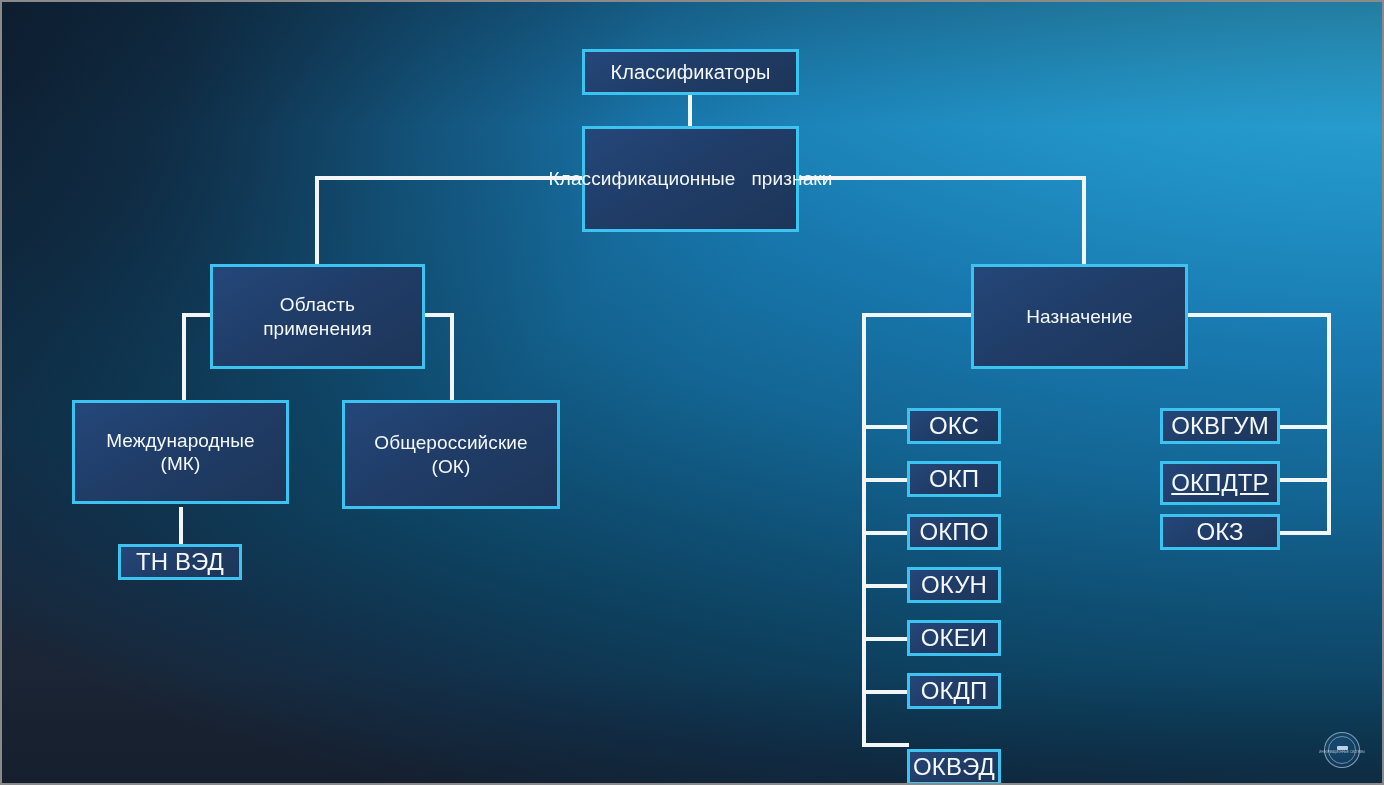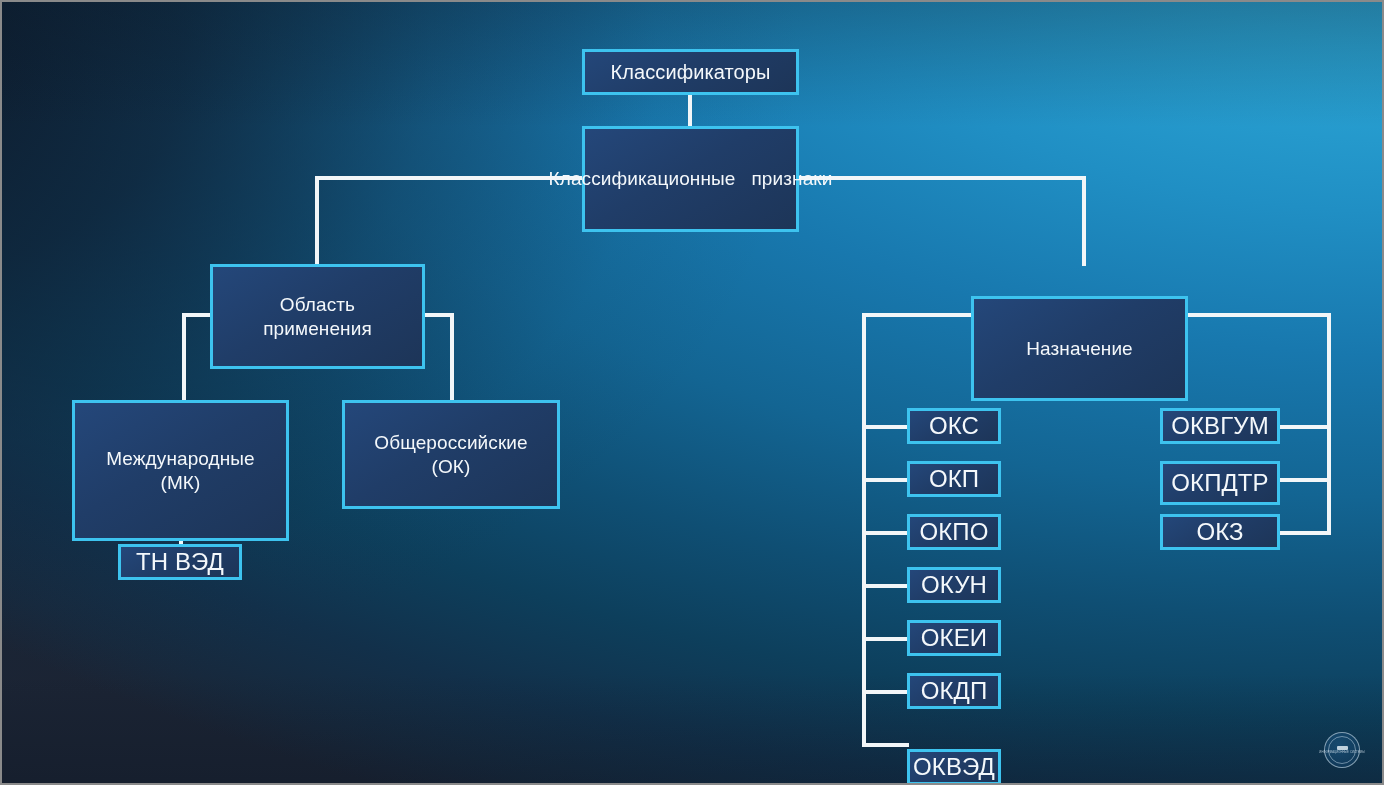--- a/index.html
+++ b/index.html
@@ -161,25 +161,25 @@
   <div class="node big" style="left:580px; top:124px; width:217px; height:106px; ">
     <span>Классификационные</span>
     <span>признаки</span>
   </div>
 
   <div class="node big" style="left:208px; top:262px; width:215px; height:105px; flex-direction:column;">
     <span>Область</span>
     <span>применения</span>
   </div>
 
-  <div class="node big" style="left:969px; top:262px; width:217px; height:105px;margin-top:32px;">
+  <div class="node big" style="left:969px; top:262px; width:217px; height:105px;">
     <span>Назначение</span>
   </div>
 
-  <div class="node mid" style="left:70px; top:398px; width:217px; height:141px; flex-direction:column;">
+  <div class="node mid" style="left:70px; top:398px; width:217px; height:104px; flex-direction:column;">
     <span>Международные</span>
     <span>(МК)</span>
   </div>
 
   <div class="node mid" style="left:340px; top:398px; width:218px; height:109px; flex-direction:column;">
     <span>Общероссийские</span>
     <span>(ОК)</span>
   </div>
 
   <div class="node chip" style="left:116px; top:542px; width:124px; height:36px;">
@@ -204,21 +204,21 @@
   <div class="node chip" style="left:905px; top:671px; width:94px; height:36px;">
     <span>ОКДП</span>
   </div>
   <div class="node chip" style="left:905px; top:747px; width:94px; height:36px;">
     <span>ОКВЭД</span>
   </div>
 
   <div class="node chip" style="left:1158px; top:406px; width:120px; height:36px;">
     <span>ОКВГУМ</span>
   </div>
-  <div class="node chip" style="left:1158px; top:459px; width:120px; height:44px;">
+  <div class="node chip" style="left:1158px; top:459px; width:120px; height:44px;text-decoration:underline;">
     <span>ОКПДТР</span>
   </div>
   <div class="node chip" style="left:1158px; top:512px; width:120px; height:36px;">
     <span>ОКЗ</span>
   </div>
 
   <div class="watermark" style="left:1322px; top:730px;">
     <div class="wm-inner">
       <div class="wm-bar"></div>
       <div class="wm-text">ИНФОРМАЦИОННЫЕ СИСТЕМЫ</div>

